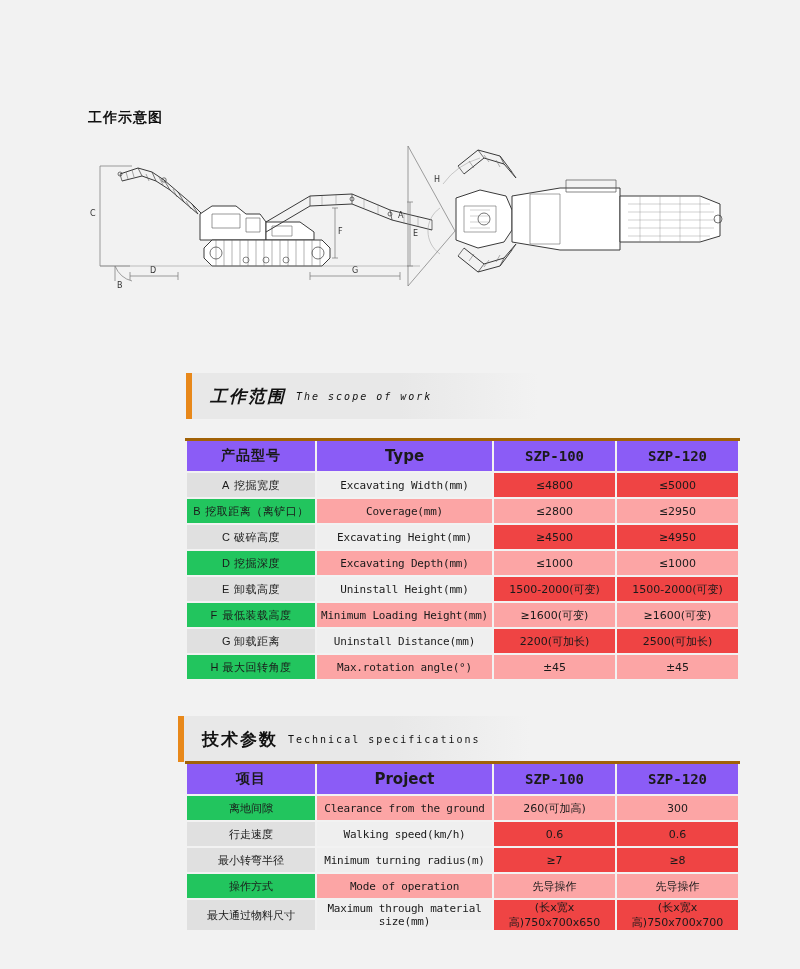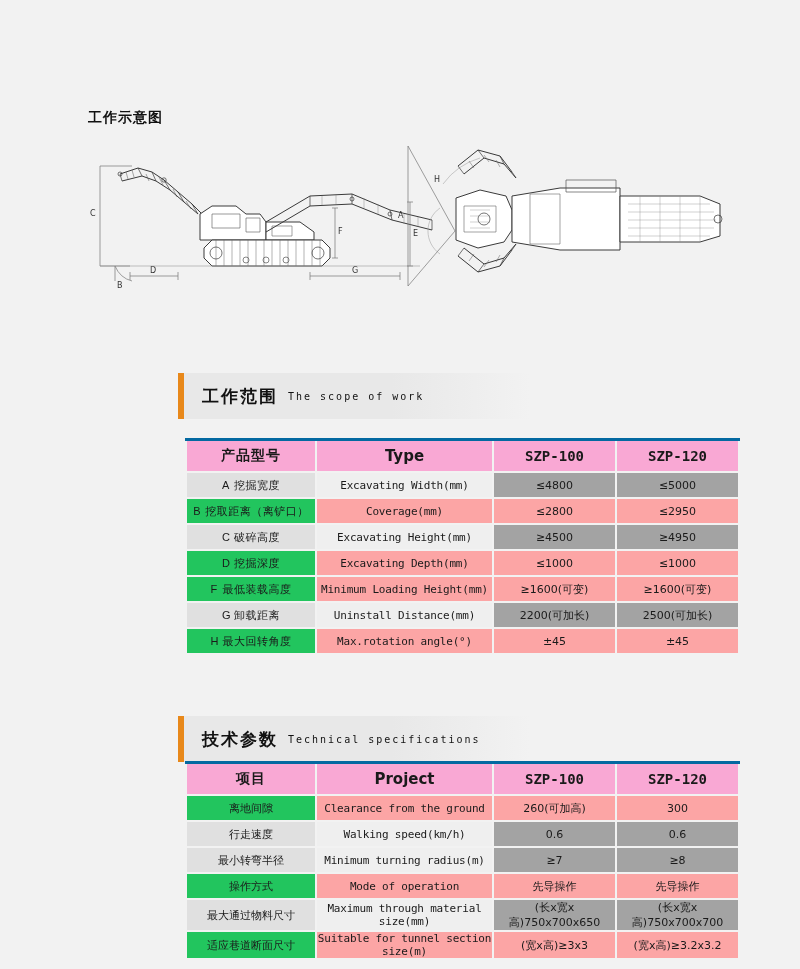--- a/index.html
+++ b/index.html
@@ -51,33 +51,33 @@
   }
   .tbl td,.tbl th{
     border:2px solid #f2f2f2;
     text-align:center;
     vertical-align:middle;
     font-size:11px;
     padding:0;
     height:24px;
   }
   .tbl .hdr td{
-    background:#f9a8d4;
+    background:#8b5cf6;
     font-weight:bold;
     height:30px;
-    border-top:3px solid #0369a1;
+    border-top:3px solid #a16207;
   }
   .tbl .hdr td.cn{font-size:14px;letter-spacing:1px;}
   .tbl .hdr td.en{font-size:15px;font-family:"DejaVu Sans","Liberation Sans",sans-serif;}
   .tbl .hdr td.model{font-size:14px;font-family:"DejaVu Sans Mono","Liberation Mono",monospace;letter-spacing:0px;}
   .tbl td.c1{background:#e0e0e0;font-size:11px;text-align:center;}
   .tbl td.c1 .lbl{letter-spacing:0.5px;}
   .tbl td.c1 .pref{display:inline-block;width:12px;text-align:left;}
   .tbl td.c2{background:#efefef;font-size:11px;font-family:"DejaVu Sans Mono","Liberation Mono",monospace;letter-spacing:-0.2px;}
-  .tbl td.c3,.tbl td.c4{background:#a3a3a3;font-size:11px;font-family:"DejaVu Sans","Liberation Sans",sans-serif;}
+  .tbl td.c3,.tbl td.c4{background:#ef4444;font-size:11px;font-family:"DejaVu Sans","Liberation Sans",sans-serif;}
   .tbl tr.alt td.c1{background:#22c55e;}
   .tbl tr.alt td.c2,.tbl tr.alt td.c3,.tbl tr.alt td.c4{background:#fca5a5;}
   .tiny{font-size:9.5px;}
 </style>
 </head>
 <body>
 
 <div class="page">
 
   <div class="top-title">工作示意图</div>
@@ -174,21 +174,21 @@
         <path d="M506 44 L556 44 L556 56 L506 56 Z" stroke="#555" stroke-width="0.7"></path>
 
         <path d="M560 60 L640 60 L660 68 L660 100 L640 106 L560 106 Z" stroke="#3a3a3a" stroke-width="1" fill="#fff"></path>
         <path d="M568 68 L650 68 M568 76 L654 76 M568 84 L656 84 M568 92 L654 92 M568 100 L650 100" stroke="#888" stroke-width="0.4"></path>
         <path d="M580 60 L580 106 M600 60 L600 106 M620 60 L620 106 M640 60 L640 106" stroke="#888" stroke-width="0.4"></path>
         <circle cx="658" cy="83" r="4" stroke="#3a3a3a"></circle>
       </g>
     </svg>
   </div>
 
-  <div class="banner" style="left:178px;top:332px;width:352px;">
+  <div class="banner" style="left:186px;top:332px;width:352px;font-style:italic;">
     <span class="cn">工作范围</span>
     <span class="en">The scope of work</span>
   </div>
 
   <table class="tbl" id="scope-table" style="left:185px;top:397px;width:545px;">
     <tbody>
       <tr class="hdr">
         <td class="cn" style="width:128px;">产品型号</td>
         <td class="en" style="width:175px;">Type</td>
         <td class="model" style="width:121px;">SZP-100</td>
@@ -211,20 +211,26 @@
           <td class="c2">Excavating Height(mm)</td>
           <td class="c3">≥4500</td>
           <td class="c4">≥4950</td>
         </tr>
         <tr class="alt">
           <td class="c1"><span class="pref">D</span><span class="lbl">挖掘深度</span></td>
           <td class="c2">Excavating Depth(mm)</td>
           <td class="c3">≤1000</td>
           <td class="c4">≤1000</td>
         </tr>
+        <tr>
+          <td class="c1"><span class="pref">E</span><span class="lbl">卸载高度</span></td>
+          <td class="c2">Uninstall Height(mm)</td>
+          <td class="c3">1500-2000(可变)</td>
+          <td class="c4">1500-2000(可变)</td>
+        </tr>
         <tr class="alt">
           <td class="c1"><span class="pref">F</span><span class="lbl">最低装载高度</span></td>
           <td class="c2">Minimum Loading Height(mm)</td>
           <td class="c3">≥1600(可变)</td>
           <td class="c4">≥1600(可变)</td>
         </tr>
         <tr>
           <td class="c1"><span class="pref">G</span><span class="lbl">卸载距离</span></td>
           <td class="c2">Uninstall Distance(mm)</td>
           <td class="c3">2200(可加长)</td>
@@ -275,22 +281,16 @@
           <td class="c2">Mode of operation</td>
           <td class="c3">先导操作</td>
           <td class="c4">先导操作</td>
         </tr>
         <tr>
           <td class="c1">最大通过物料尺寸</td>
           <td class="c2 tiny">Maximum through material size(mm)</td>
           <td class="c3 tiny">(长x宽x高)750x700x650</td>
           <td class="c4 tiny">(长x宽x高)750x700x700</td>
         </tr>
-        <tr class="alt">
-          <td class="c1">适应巷道断面尺寸</td>
-          <td class="c2 tiny">Suitable for tunnel section size(m)</td>
-          <td class="c3">(宽x高)≥3x3</td>
-          <td class="c4">(宽x高)≥3.2x3.2</td>
-        </tr>
       </tbody>
   </table>
 
 </div>
 
 </body></html>

